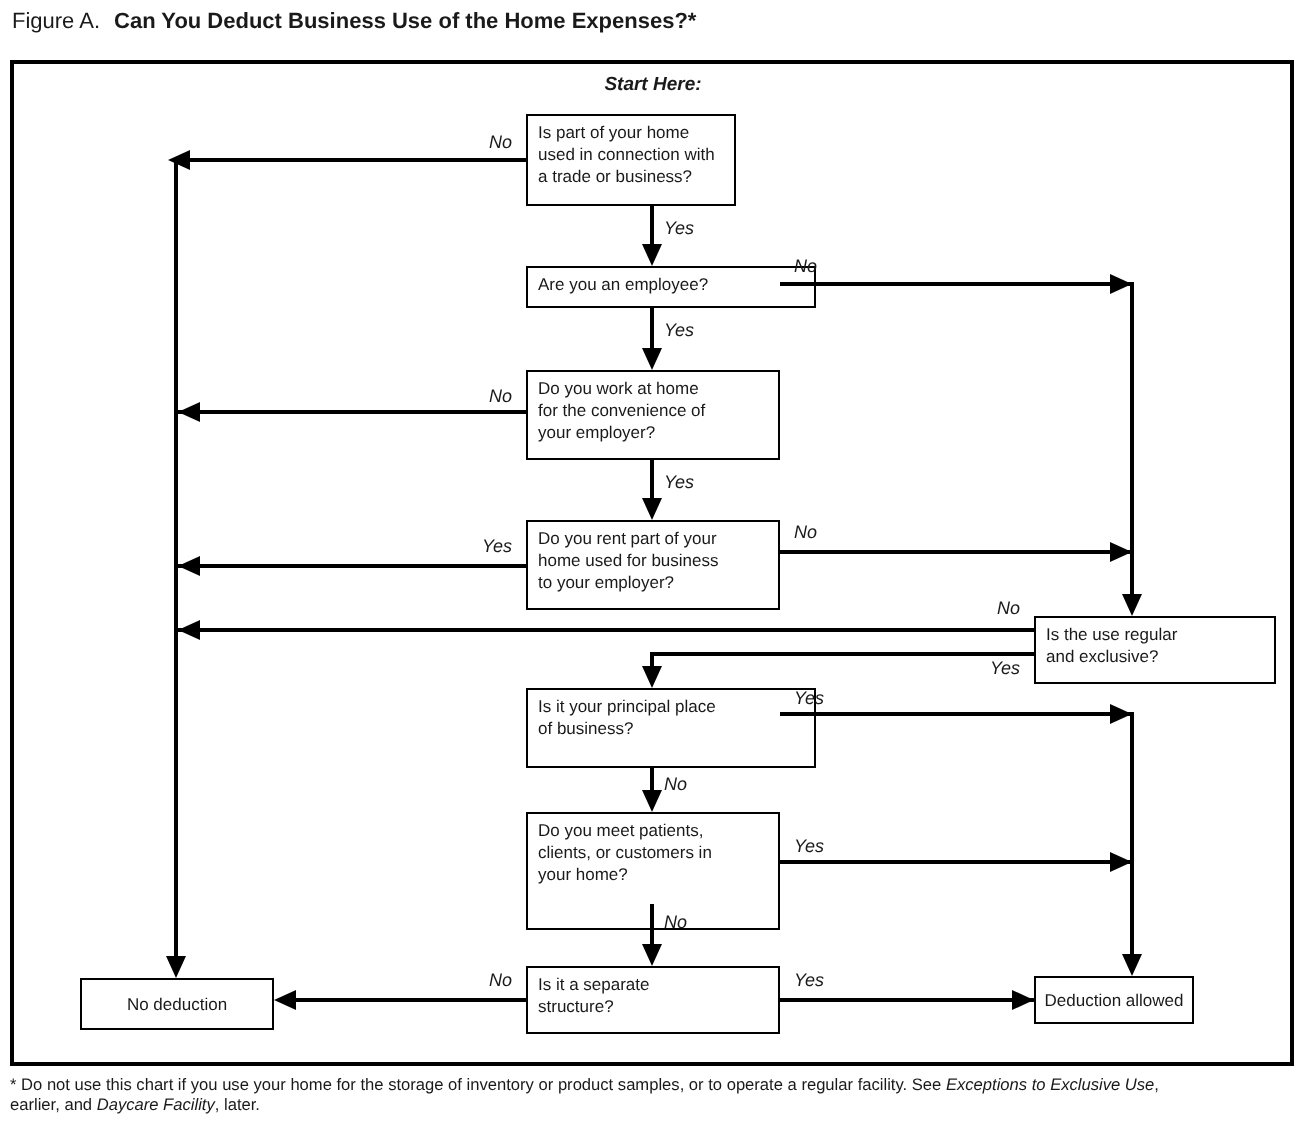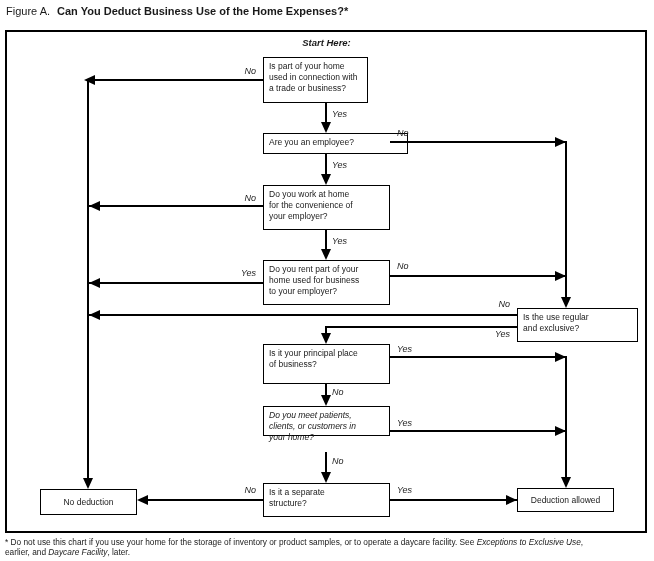--- a/index.html
+++ b/index.html
@@ -42,30 +42,30 @@
 a trade or business?</div>
   <div class="node" style="left:263px;top:133px;width:145px;height:21px;">Are you an employee?</div>
   <div class="node" style="left:263px;top:185px;width:127px;height:45px;">Do you work at home
 for the convenience of
 your employer?</div>
   <div class="node" style="left:263px;top:260px;width:127px;height:45px;">Do you rent part of your
 home used for business
 to your employer?</div>
   <div class="node" style="left:517px;top:308px;width:121px;height:34px;">Is the use regular
 and exclusive?</div>
-  <div class="node" style="left:263px;top:344px;width:127px;height:40px;">Is it your principal place
+  <div class="node" style="left:263px;top:344px;width:145px;height:40px;">Is it your principal place
 of business?</div>
-  <div class="node" style="left:263px;top:406px;width:127px;height:30px;font-style:italic;">Do you meet patients,
+  <div class="node" style="left:263px;top:406px;width:127px;height:59px;">Do you meet patients,
 clients, or customers in
 your home?</div>
   <div class="node" style="left:263px;top:483px;width:127px;height:34px;">Is it a separate
 structure?</div>
 
   <div class="terminal" style="left:40px;top:489px;width:97px;height:26px;">No deduction</div>
-  <div class="terminal" style="left:517px;top:488px;width:97px;height:24px;">Deduction allowed</div>
+  <div class="terminal" style="left:517px;top:488px;width:80px;height:24px;">Deduction allowed</div>
 
   <div class="hline" style="left:88px;top:79px;width:175px;"></div>
   <div class="a-left" style="left:84px;top:75px;"></div>
   <div class="vline" style="left:87px;top:79px;height:404px;"></div>
   <div class="a-down" style="left:83px;top:478px;"></div>
   <div class="hline" style="left:89px;top:205px;width:174px;"></div>
   <div class="a-left" style="left:89px;top:201px;"></div>
   <div class="hline" style="left:89px;top:282px;width:174px;"></div>
   <div class="a-left" style="left:89px;top:278px;"></div>
   <div class="hline" style="left:89px;top:314px;width:428px;"></div>
@@ -112,15 +112,15 @@
   <div class="lbl" style="left:397px;top:261px;">No</div>
   <div class="lbl r" style="left:478px;top:299px;width:32px;">No</div>
   <div class="lbl r" style="left:478px;top:329px;width:32px;">Yes</div>
   <div class="lbl" style="left:397px;top:344px;">Yes</div>
   <div class="lbl" style="left:332px;top:387px;">No</div>
   <div class="lbl" style="left:397px;top:418px;">Yes</div>
   <div class="lbl" style="left:332px;top:456px;">No</div>
   <div class="lbl r" style="left:232px;top:485px;width:24px;">No</div>
   <div class="lbl" style="left:397px;top:485px;">Yes</div>
 
-  <div class="footnote"><span>* Do not use this chart if you use your home for the storage of inventory or product samples, or to operate a daycare facility. See </span><i>Exceptions to Exclusive Use</i><span>,</span><br><span>earlier, and </span><i>Daycare Facility</i><span>, later.</span></div>
+  <div class="footnote"><span>* Do not use this chart if you use your home for the storage of inventory or product samples, or to operate a regular facility. See </span><i>Exceptions to Exclusive Use</i><span>,</span><br><span>earlier, and </span><i>Daycare Facility</i><span>, later.</span></div>
 
 </div>
 
 </body></html>

